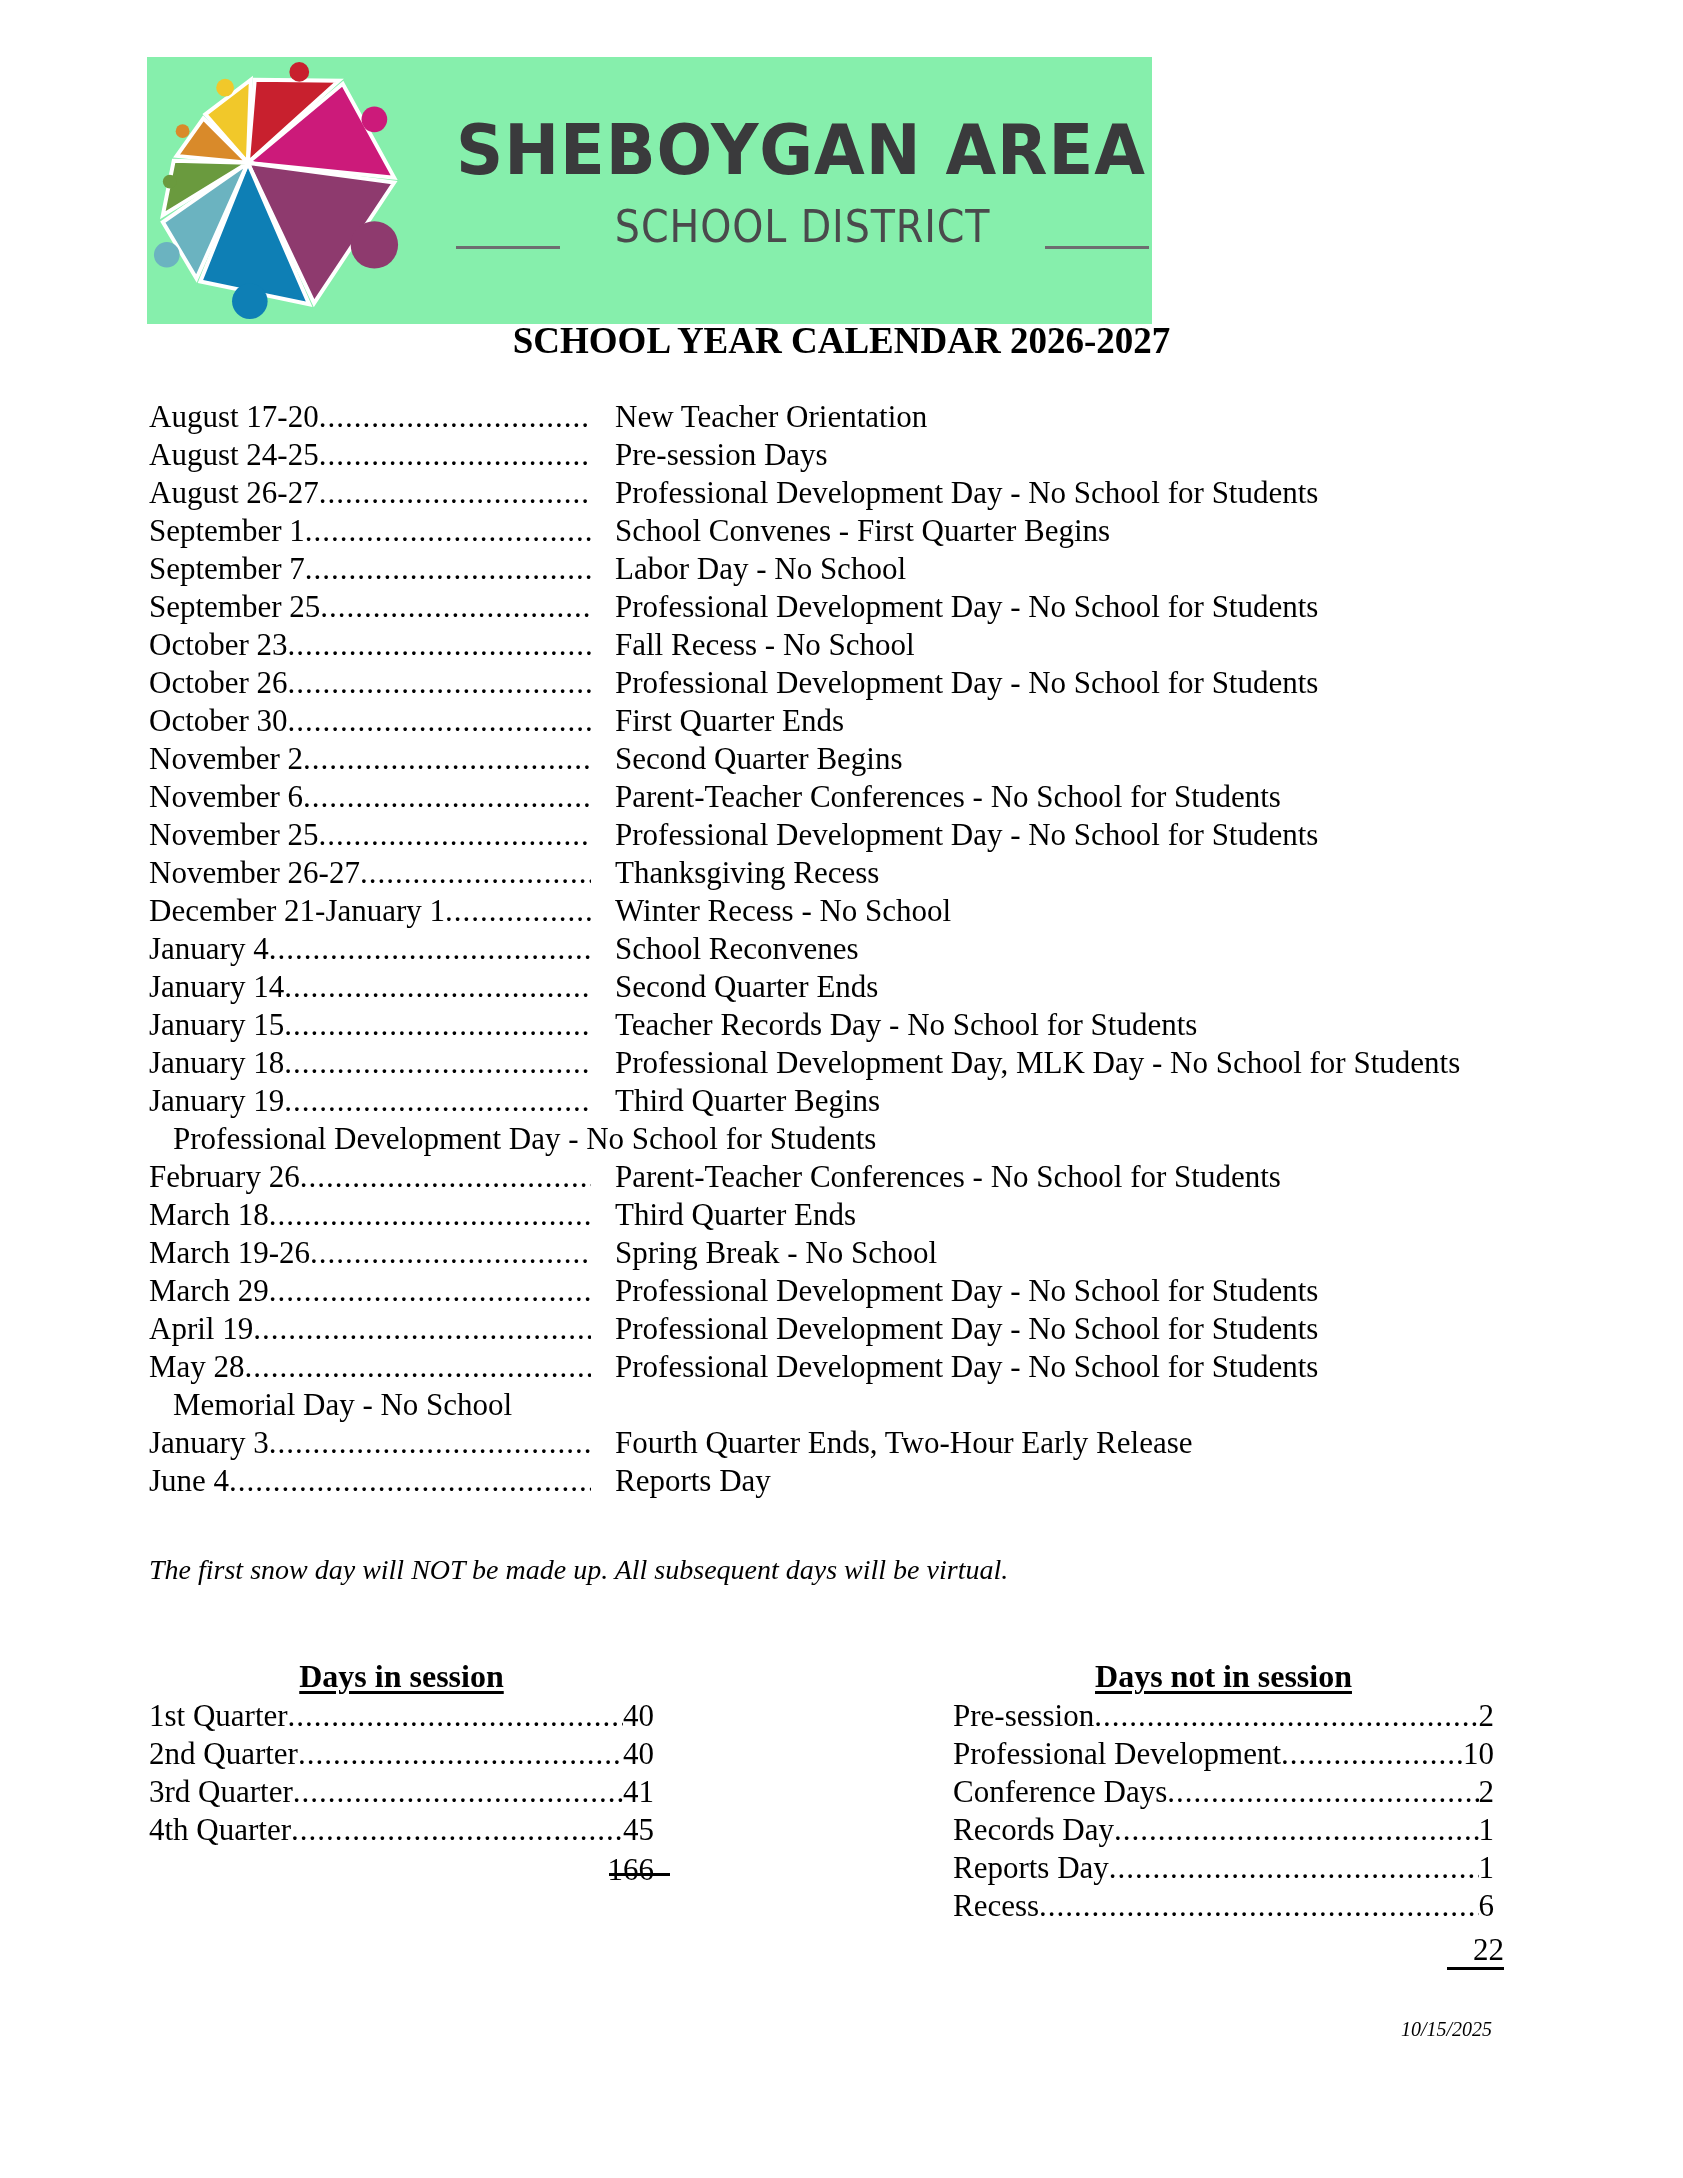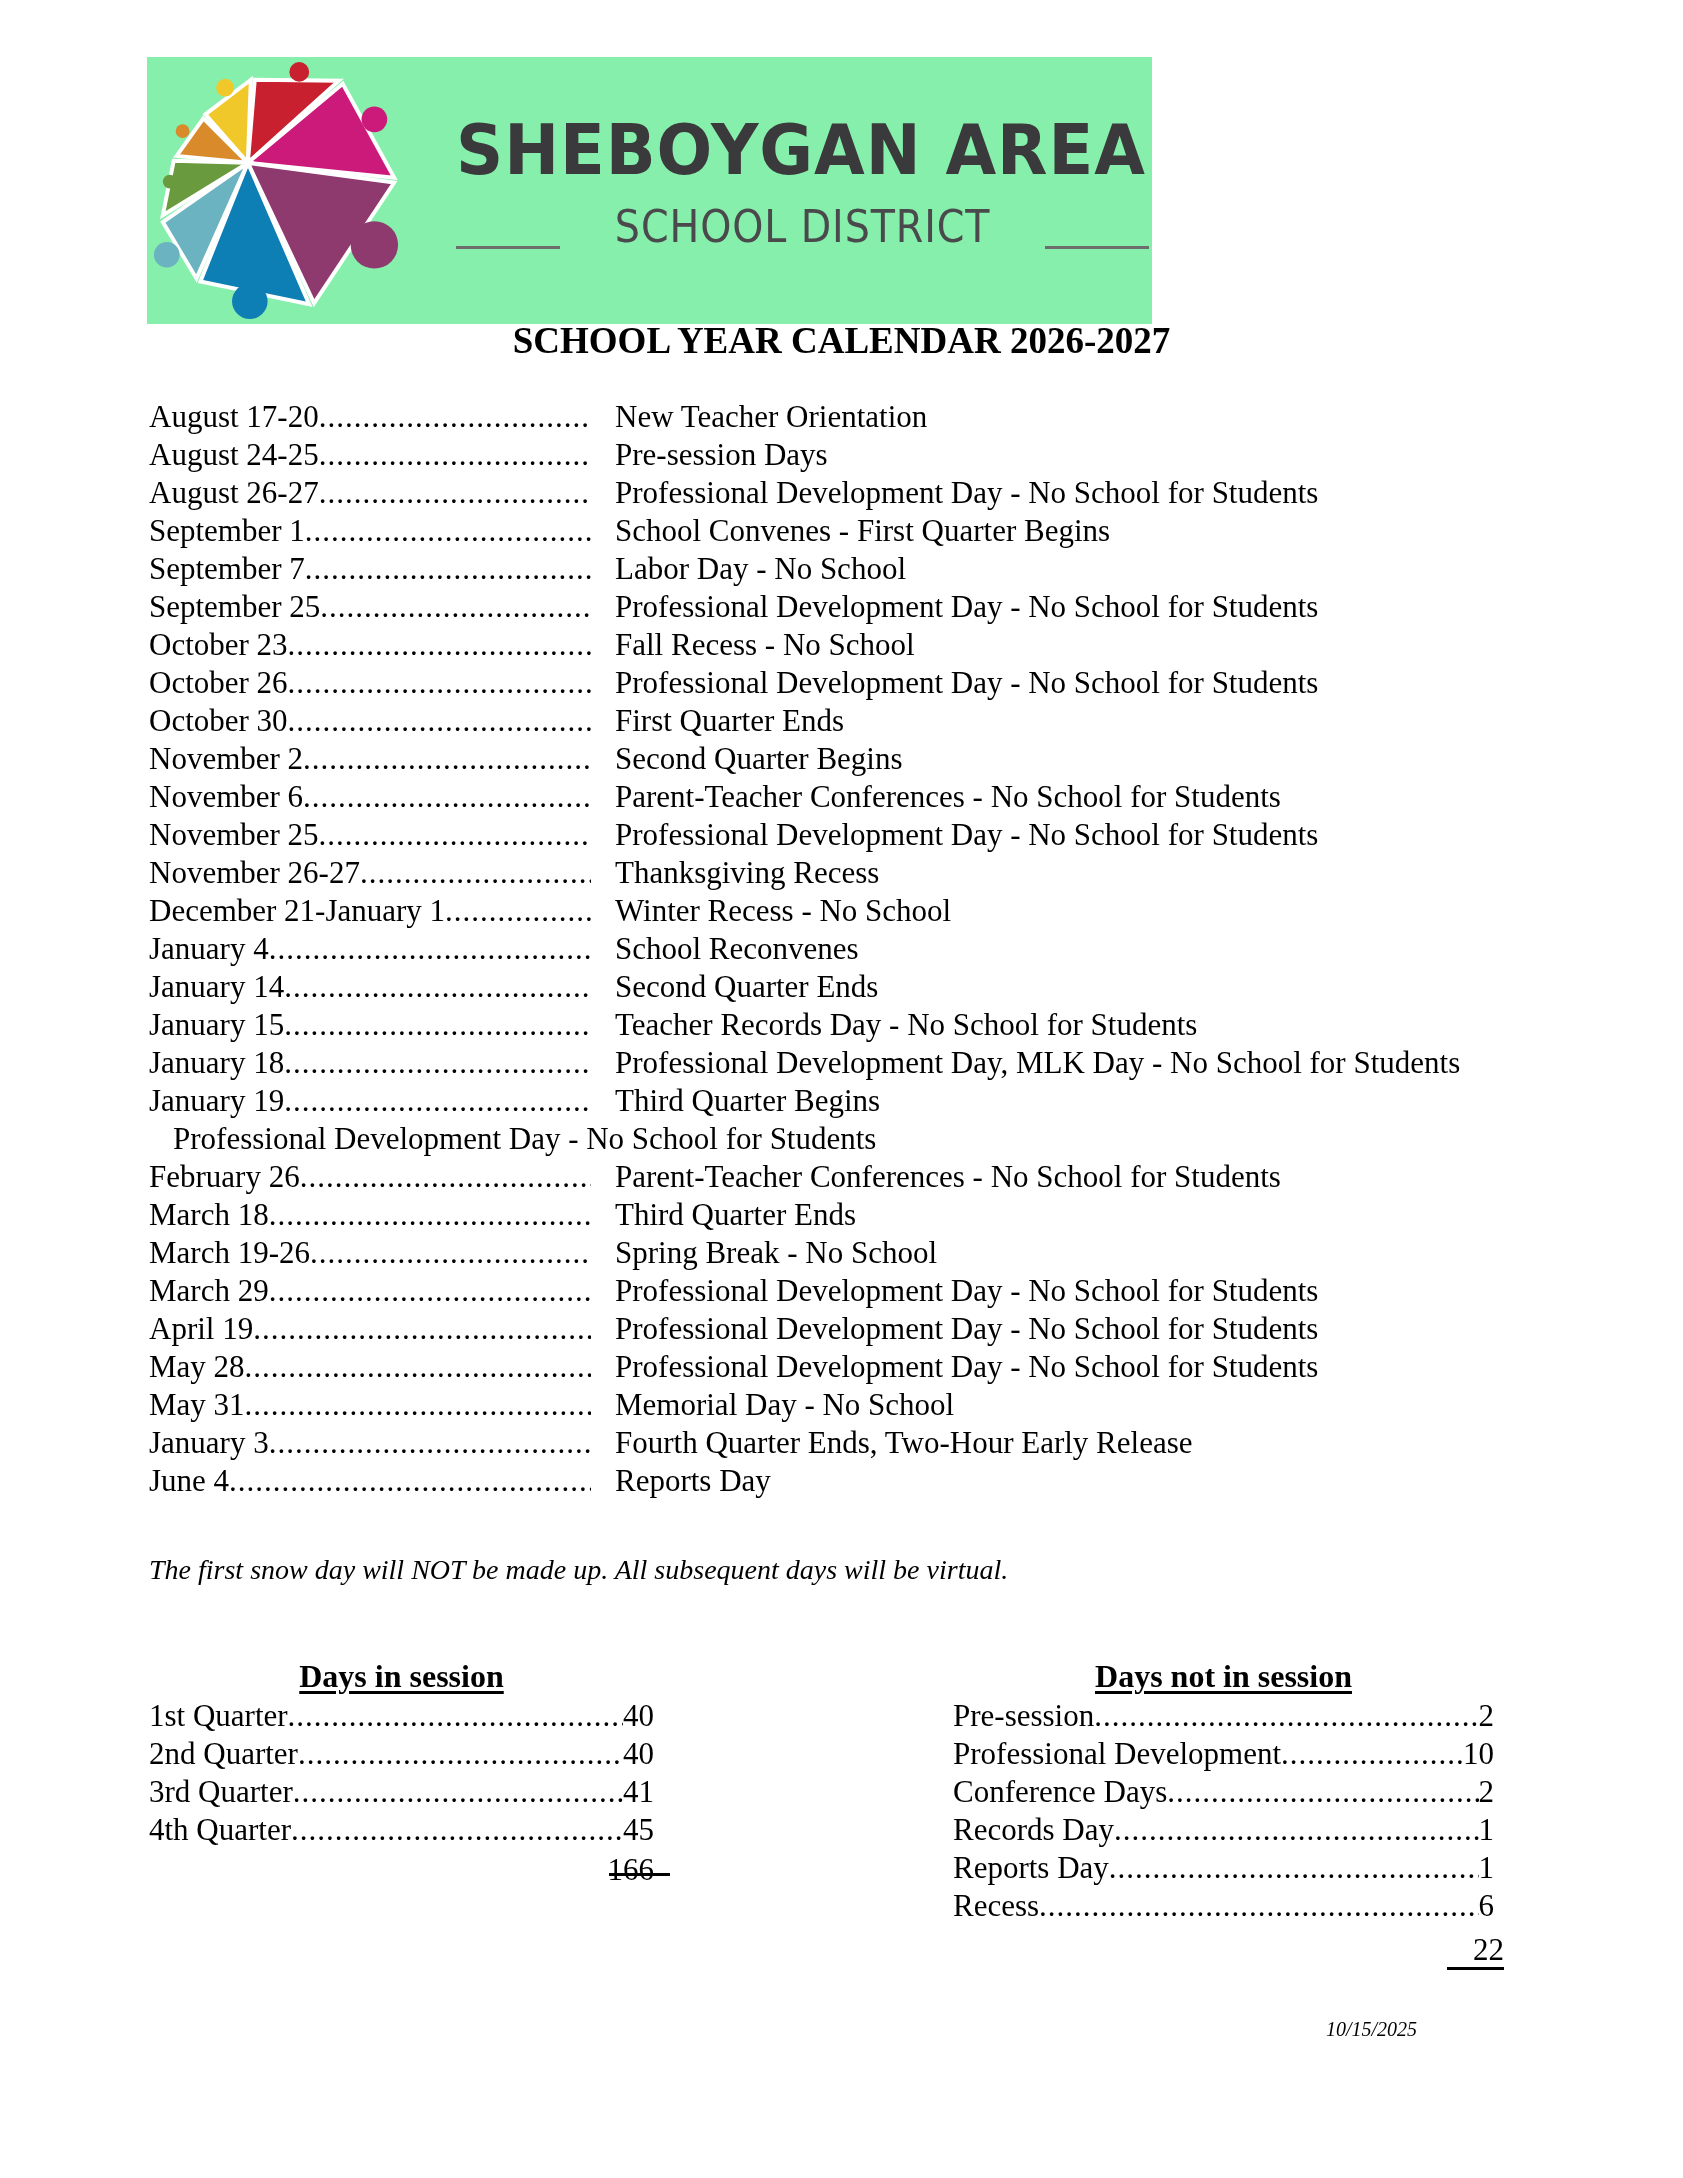--- a/index.html
+++ b/index.html
@@ -26,21 +26,21 @@
   .summary .row .leader { flex: 1; overflow: hidden; letter-spacing: 1px; }
   .summary .row .leader::after { content: "..........................................................................................................."; }
   .summary .row .val { flex: none; text-align: right; }
   .summary .total { text-align: right; height: 38px; line-height: 38px; }
   .in-session { left: 149px; width: 505px; }
   .not-session { left: 953px; width: 541px; }
   .in-session .total-rule { position: absolute; left: 460px; width: 61px; height: 3px; background: #000; top: 218px; }
   .not-session .total-rule { position: absolute; left: 494px; width: 57px; height: 3px; background: #000; top: 312px; }
   .in-session .total { margin-top: 2px; padding-right: 0; }
   .not-session .total { margin-top: 6px; margin-right: -10px; }
-  .footer-date { position: absolute; left: 1326px; top: 2016px; font-style: italic; font-size: 20px; line-height: 26px; }
+  .footer-date { position: absolute; left: 1401px; top: 2016px; font-style: italic; font-size: 20px; line-height: 26px; }
 </style>
 </head>
 <body>
 
 <div class="logo">
   <svg class="mark" viewBox="0 0 260 270">
 
     <g id="mark-shapes">
         <polygon points="100,107 57,58 103,23" fill="#f1c82a" stroke="#ffffff" stroke-width="4"></polygon>
         <polygon points="100,107 107,23 192,24" fill="#c8202e" stroke="#ffffff" stroke-width="4"></polygon>
@@ -243,24 +243,20 @@
       <span class="desc">Professional Development Day - No School for Students</span>
     </div>
     <div class="event">
       <span class="date-col">
         <span class="date">May 28 </span>
         <span class="leader"></span>
       </span>
       <span class="desc">Professional Development Day - No School for Students</span>
     </div>
     <div class="event">
-      <span class="date-col">
-        <span class="date">May 31 </span>
-        <span class="leader"></span>
-      </span>
       <span class="desc">Memorial Day - No School</span>
     </div>
     <div class="event">
       <span class="date-col">
         <span class="date">January 3 </span>
         <span class="leader"></span>
       </span>
       <span class="desc">Fourth Quarter Ends, Two-Hour Early Release</span>
     </div>
     <div class="event">

